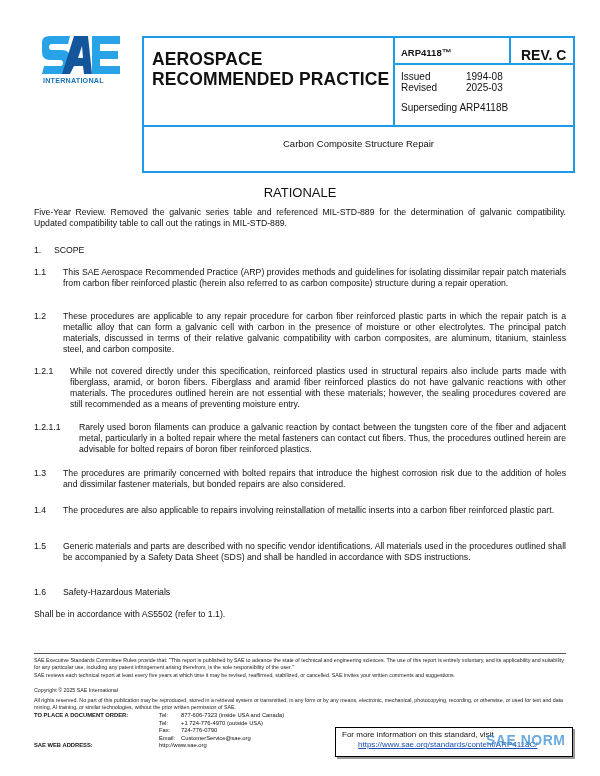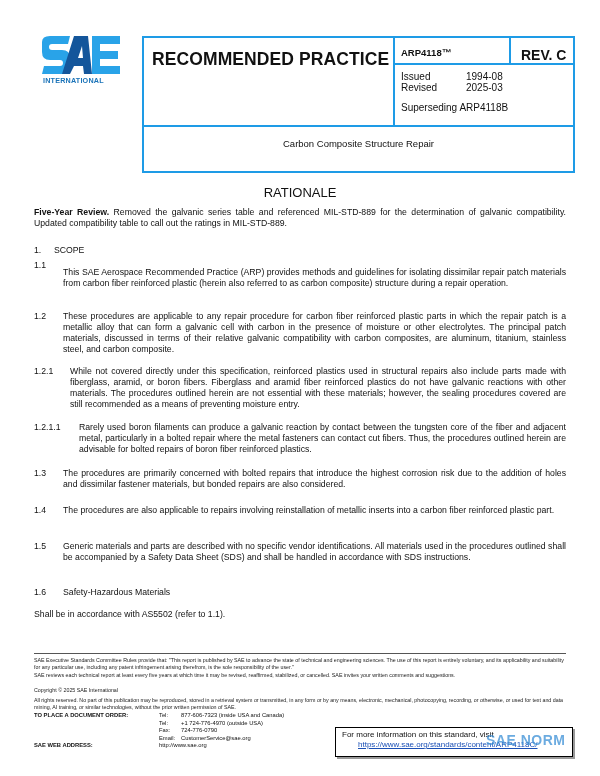--- a/index.html
+++ b/index.html
@@ -21,21 +21,21 @@
     .dates-cell { position: absolute; left: 251px; top: 27px; width: 180px; height: 60px; padding: 7px 0 0 6px; font-size: 10px; line-height: 10.5px; }
     .date-row { display: flex; }
     .date-label { width: 65px; }
     .supersede { margin-top: 10px; }
     .subject { position: absolute; left: 0; top: 91px; width: 100%; text-align: center; font-size: 9.5px; line-height: 12px; padding-top: 9px; }
 
     
     .rationale-head { position: absolute; left: 0; width: 600px; top: 185px; text-align: center; font-size: 13px; }
     .para { position: absolute; font-size: 8.7px; line-height: 11px; text-align: justify; color: #111; }
     .num { position: absolute; font-size: 8.7px; line-height: 11px; color: #111; }
-    b.lead { font-weight: bold; margin-top: 47px; }
+    b.lead { font-weight: normal; margin-top: 47px; }
 
     
     .footer-rule { position: absolute; left: 34px; top: 653px; width: 532px; height: 0; border-top: 1px solid #555; }
     .fine { position: absolute; left: 34px; width: 532px; font-size: 5.3px; line-height: 6.6px; color: #222; }
     .order { position: absolute; font-size: 5.8px; line-height: 7.3px; color: #111; }
     .order.lbl { font-weight: bold; }
     .info-box { position: absolute; left: 335px; top: 727px; width: 238px; height: 30px; border: 1.5px solid #000; padding: 2px 0 0 6px; font-size: 8px; line-height: 10px; box-shadow: 2px 2px 0 #999; }
     .info-link { color: #1a4fb5; text-decoration: underline; margin-left: 16px; }
     .watermark { position: absolute; left: 486px; top: 732px; font-size: 14px; font-weight: bold; color: #3a8fd6; opacity: 0.75; letter-spacing: 0.5px; }
   </style>
@@ -50,20 +50,21 @@
     <path d="M34 0 L48 0 L52 38 L44 38 L43 30 L34 30 L30 38 L22 38 Z M38 22 L43 22 L42 10 Z" fill="#14569b"></path>
 
     <path d="M52 0 L80 0 L80 8 L60 8 L60 15 L78 15 L78 23 L60 23 L60 30 L80 30 L80 38 L52 38 Z" fill="#29a3e8"></path>
   </svg>
   <div class="logo-sub" style="left:3px; top:40px;">INTERNATIONAL</div>
 </div>
 
 <div class="hbox">
   <div class="row1">
     <div class="title-cell">
+      <div class="title-line">AEROSPACE</div>
       <div class="title-line">RECOMMENDED PRACTICE</div>
     </div>
     <div class="num-cell">ARP4118™</div>
     <div class="rev-cell">REV. C</div>
     <div class="dates-cell">
       <div class="date-row">
         <span class="date-label">Issued</span>
         <span>1994-08</span>
       </div>
       <div class="date-row">
@@ -80,21 +81,21 @@
 
 <div class="rationale-head">RATIONALE</div>
 <div class="para" style="left:34px; top:207px; width:532px;">
   <b class="lead">Five-Year Review.</b>
   <span>Removed the galvanic series table and referenced MIL-STD-889 for the determination of galvanic compatibility. Updated compatibility table to call out the ratings in MIL-STD-889.</span>
 </div>
 
 <div class="num" style="left:34px; top:245px;">1.</div>
 <div class="num" style="left:54px; top:245px;">SCOPE</div>
 
-<div class="num" style="left:34px; top:260px;">1.1</div>
+<div class="num" style="left:34px; top:267px;">1.1</div>
 <div class="para" style="left:63px; top:267px; width:503px;">This SAE Aerospace Recommended Practice (ARP) provides methods and guidelines for isolating dissimilar repair patch materials from carbon fiber reinforced plastic (herein also referred to as carbon composite) structure during a repair operation.</div>
 
 <div class="num" style="left:34px; top:311px;">1.2</div>
 <div class="para" style="left:63px; top:311px; width:503px;">These procedures are applicable to any repair procedure for carbon fiber reinforced plastic parts in which the repair patch is a metallic alloy that can form a galvanic cell with carbon in the presence of moisture or other electrolytes. The principal patch materials, discussed in terms of their relative galvanic compatibility with carbon composites, are aluminum, titanium, stainless steel, and carbon composite.</div>
 
 <div class="num" style="left:34px; top:366px;">1.2.1</div>
 <div class="para" style="left:70px; top:366px; width:496px;">While not covered directly under this specification, reinforced plastics used in structural repairs also include parts made with fiberglass, aramid, or boron fibers. Fiberglass and aramid fiber reinforced plastics do not have galvanic reactions with other materials. The procedures outlined herein are not essential with these materials; however, the sealing procedures covered are still recommended as a means of preventing moisture entry.</div>
 
 <div class="num" style="left:34px; top:422px;">1.2.1.1</div>
 <div class="para" style="left:79px; top:422px; width:487px;">Rarely used boron filaments can produce a galvanic reaction by contact between the tungsten core of the fiber and adjacent metal, particularly in a bolted repair where the metal fasteners can contact cut fibers. Thus, the procedures outlined herein are advisable for bolted repairs of boron fiber reinforced plastics.</div>

